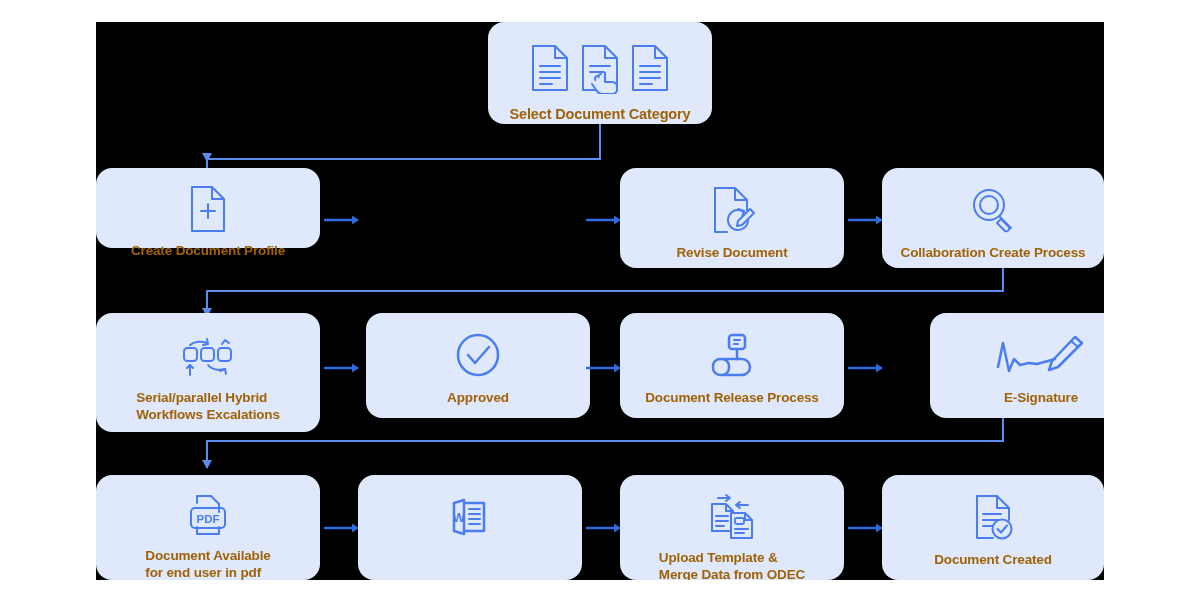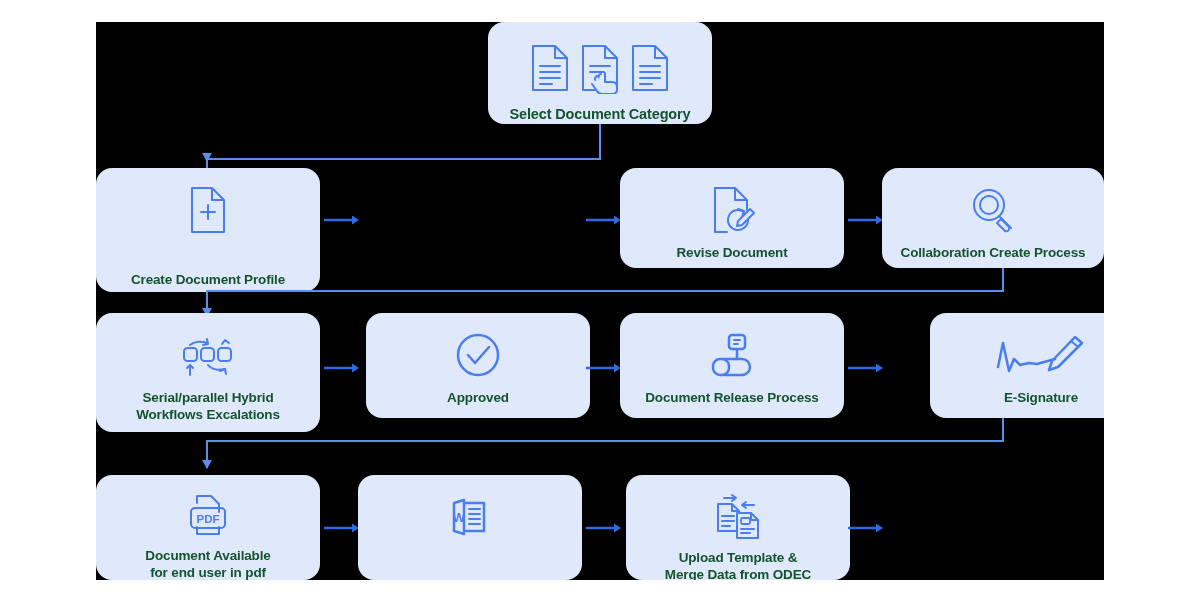--- a/index.html
+++ b/index.html
@@ -37,25 +37,24 @@
     padding-top: 16px;
   }
   .node .icon-wrap {
     height: 52px;
     display: flex;
     align-items: center;
     justify-content: flex-end;
   }
   .node .node-label {
     margin-top: 8px;
-    color: #14532d;
+    color: #a16207;
     font-size: 13.5px;
     font-weight: bold;
     line-height: 17px;
-    text-align: center;
     letter-spacing: -0.15px;
     white-space: pre-line;
     padding: 0 8px;
   }
 
   
   .node.head {
     padding-top: 18px;
   }
   .node.head .icon-wrap { height: 56px; }
@@ -111,21 +110,21 @@
       </svg>
     </div>
     <div class="node-label">Select Document Category</div>
   </div>
 
   <div class="vline" style="left:503px; top:102px; height:36px;"></div>
   <div class="hline" style="left:110px; top:136px; width:395px;"></div>
   <div class="vline" style="left:110px; top:136px; height:95px;"></div>
   <div class="arrow-down" style="left:105.5px; top:131px;"></div>
 
-  <div class="node" style="left:0px; top:146px; width:224px; height:124px;gap:27px;">
+  <div class="node" style="left:0px; top:146px; width:224px; height:80px;">
     <div class="icon-wrap">
       <svg width="48" height="50" viewBox="0 0 48 50" fill="none">
         <path d="M8 3 h20 l12 12 v32 h-32 z" stroke="#4a7ef0" stroke-width="2" fill="none" stroke-linejoin="round"></path>
         <path d="M28 3 v12 h12" stroke="#4a7ef0" stroke-width="2" fill="none" stroke-linejoin="round"></path>
         <path d="M24 20 v14 M17 27 h14" stroke="#4a7ef0" stroke-width="2" stroke-linecap="round"></path>
       </svg>
     </div>
     <div class="node-label">Create Document Profile</div>
   </div>
 
@@ -276,21 +275,21 @@
         <path d="M23 16 h11 M23 21 h11 M23 26 h11 M23 31 h11" stroke="#4a7ef0" stroke-width="2" stroke-linecap="round"></path>
       </svg>
     </div>
   </div>
 
   <svg class="step-arrow" style="left:490px; top:500px; width:36px;" viewBox="0 0 36 12">
     <path d="M0 6 H29" stroke="#2f6ae0" stroke-width="2.5"></path>
     <path d="M28 1.5 L35 6 L28 10.5 Z" fill="#2f6ae0"></path>
   </svg>
 
-  <div class="node" style="left:524px; top:453px; width:224px; height:105px;margin-left:6px;">
+  <div class="node" style="left:524px; top:453px; width:224px; height:105px;">
     <div class="icon-wrap">
       <svg width="56" height="50" viewBox="0 0 56 50" fill="none">
 
         <path d="M8 13 h14 l7 7 v20 h-21 z" stroke="#4a7ef0" stroke-width="2" fill="#dfe9fb" stroke-linejoin="round"></path>
         <path d="M22 13 v7 h7" stroke="#4a7ef0" stroke-width="2" fill="none" stroke-linejoin="round"></path>
         <path d="M12 25 h12 M12 30 h12 M12 35 h8" stroke="#4a7ef0" stroke-width="2" stroke-linecap="round"></path>
 
         <path d="M27 22 h14 l7 7 v18 h-21 z" stroke="#4a7ef0" stroke-width="2" fill="#dfe9fb" stroke-linejoin="round"></path>
         <path d="M41 22 v7 h7" stroke="#4a7ef0" stroke-width="2" fill="none" stroke-linejoin="round"></path>
         <rect x="31" y="27" width="9" height="6" rx="1.5" stroke="#4a7ef0" stroke-width="1.8" fill="none"></rect>
@@ -304,14 +303,27 @@
     </div>
     <div class="node-label">Upload Template &amp;
 Merge Data from ODEC</div>
   </div>
 
   <svg class="step-arrow" style="left:752px; top:500px; width:36px;" viewBox="0 0 36 12">
     <path d="M0 6 H29" stroke="#2f6ae0" stroke-width="2.5"></path>
     <path d="M28 1.5 L35 6 L28 10.5 Z" fill="#2f6ae0"></path>
   </svg>
 
+  <div class="node" style="left:786px; top:453px; width:222px; height:105px;">
+    <div class="icon-wrap">
+      <svg width="50" height="50" viewBox="0 0 50 50" fill="none">
+        <path d="M9 4 h20 l12 12 v12" stroke="#4a7ef0" stroke-width="2" fill="none" stroke-linejoin="round" stroke-linecap="round"></path>
+        <path d="M9 4 v42 h16" stroke="#4a7ef0" stroke-width="2" fill="none" stroke-linejoin="round" stroke-linecap="round"></path>
+        <path d="M29 4 v12 h12" stroke="#4a7ef0" stroke-width="2" fill="none" stroke-linejoin="round"></path>
+        <path d="M15 22 h18 M15 28 h18 M15 34 h11" stroke="#4a7ef0" stroke-width="2" stroke-linecap="round"></path>
+        <circle cx="34" cy="37" r="9.5" stroke="#4a7ef0" stroke-width="2" fill="#dfe9fb"></circle>
+        <path d="M29.5 37 l3.5 3.5 l6 -7" stroke="#4a7ef0" stroke-width="2" fill="none" stroke-linecap="round" stroke-linejoin="round"></path>
+      </svg>
+    </div>
+    <div class="node-label">Document Created</div>
+  </div>
 
 </div>
 
 </body></html>

